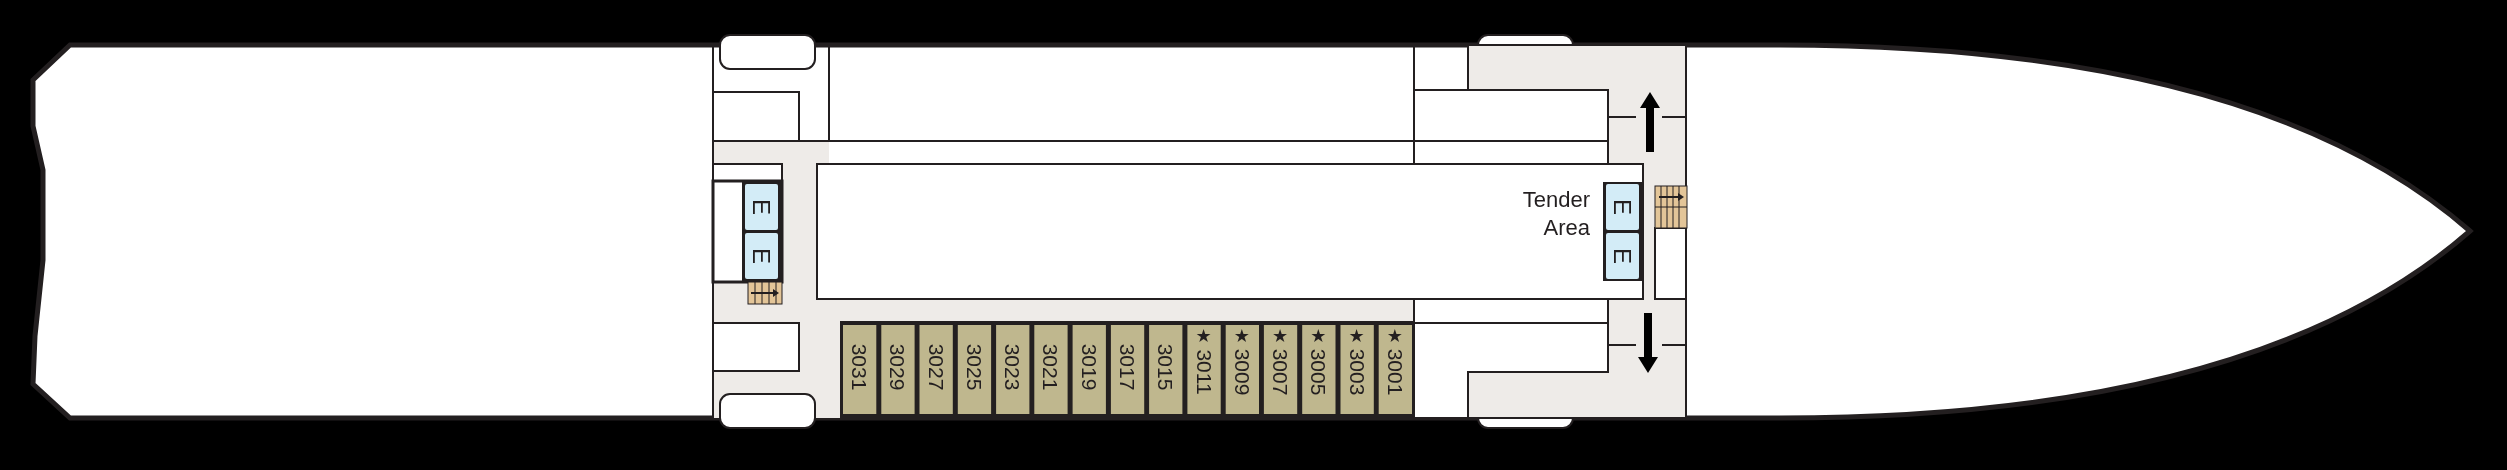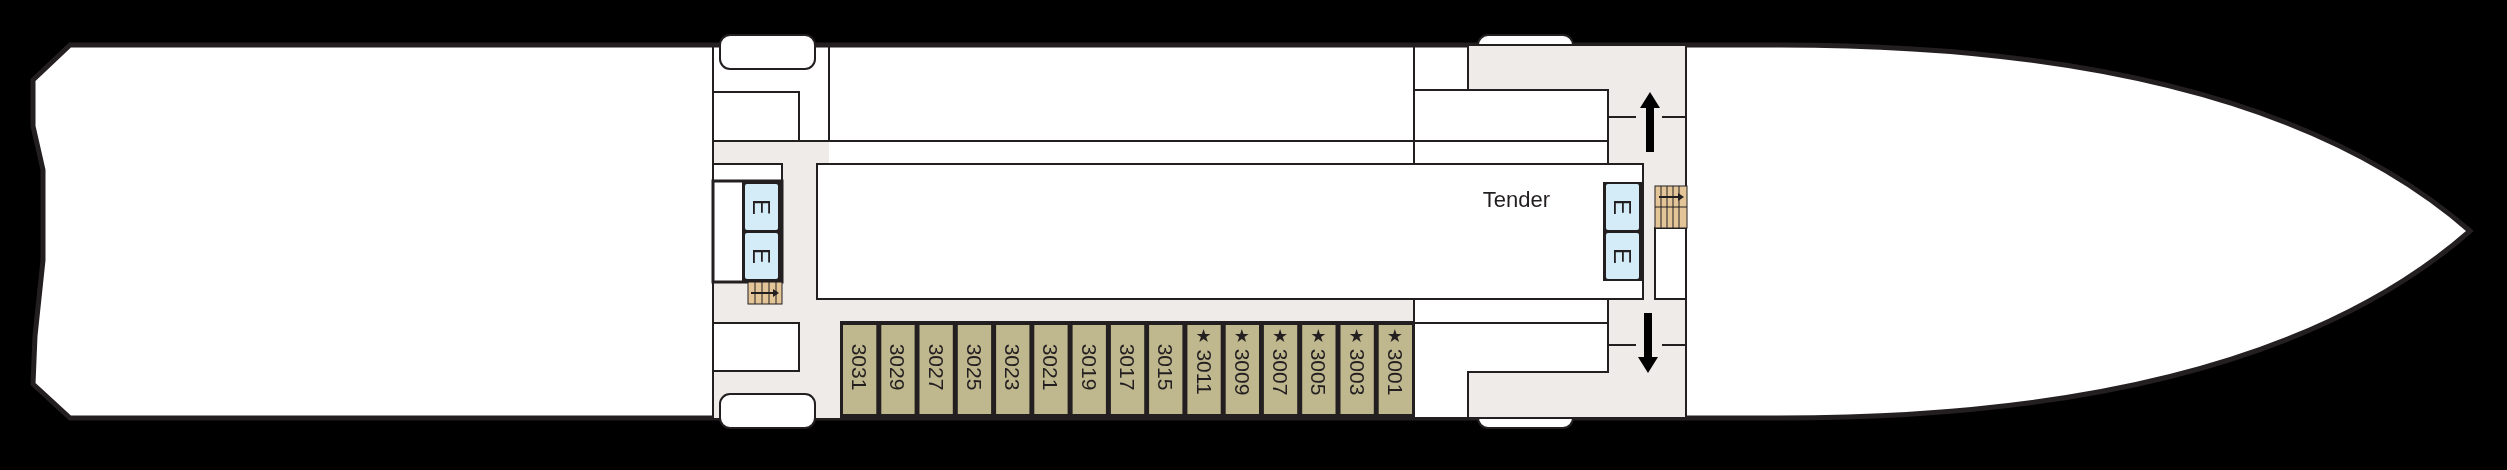--- a/index.html
+++ b/index.html
@@ -1,19 +1,19 @@
 <!DOCTYPE html>
 <html><head>
 <meta charset="utf-8">
 <style>
   html, body { margin: 0; padding: 0; background: #000; }
   body { width: 2507px; height: 470px; position: relative; overflow: hidden; font-family: "Liberation Sans", sans-serif; }
   svg { position: absolute; left: 0; top: 0; }
   .label { position: absolute; color: #231f20; font-family: "Liberation Sans", sans-serif; }
-  .tender { left: 1380px; top: 186px; width: 170px; text-align: right; font-size: 22px; line-height: 28px; }
+  .tender { left: 1420px; top: 186px; width: 170px; text-align: right; font-size: 22px; line-height: 28px; }
   .cabin-num { position: absolute; font-size: 21px; color: #231f20; transform: rotate(90deg); transform-origin: center center; white-space: nowrap; text-align: center; width: 80px; height: 24px; line-height: 24px; }
   .star { position: absolute; font-size: 18px; color: #231f20; width: 38px; text-align: center; line-height: 20px; }
   .elev-e { position: absolute; font-size: 24px; color: #231f20; transform: rotate(90deg); width: 30px; height: 30px; line-height: 30px; text-align: center; }
 </style>
 </head>
 <body>
 
 <svg width="2507" height="470" viewBox="0 0 2507 470">
 
   <path d="M70,45 L1780,45 C2080,45 2320,100 2470,231 C2320,362 2080,418 1780,418 L70,418 L33,384 L35,336 L43,260 L43,170 L33,126 L33,80 Z" fill="#ffffff" stroke="#231f20" stroke-width="5"></path>
@@ -106,20 +106,21 @@
       <rect x="1225.7" y="325" width="33.3" height="89" fill="#bfb78e"></rect>
       <rect x="1263.9" y="325" width="33.3" height="89" fill="#bfb78e"></rect>
       <rect x="1302.2" y="325" width="33.3" height="89" fill="#bfb78e"></rect>
       <rect x="1340.5" y="325" width="33.3" height="89" fill="#bfb78e"></rect>
       <rect x="1378.7" y="325" width="33.3" height="89" fill="#bfb78e"></rect>
     </g>
 </svg>
 
 <div class="label tender">
   <div>Tender</div>
+  <div>Area</div>
 </div>
 
 <div class="elev-e" style="left:746px;top:192px;">E</div>
 <div class="elev-e" style="left:746px;top:241px;">E</div>
 <div class="elev-e" style="left:1607px;top:192px;">E</div>
 <div class="elev-e" style="left:1607px;top:241px;">E</div>
 
 <div id="cabins">
     <div class="cabin-num" style="left: 819.133px; top: 355px;">3031</div>
     <div class="cabin-num" style="left: 857.4px; top: 355px;">3029</div>

